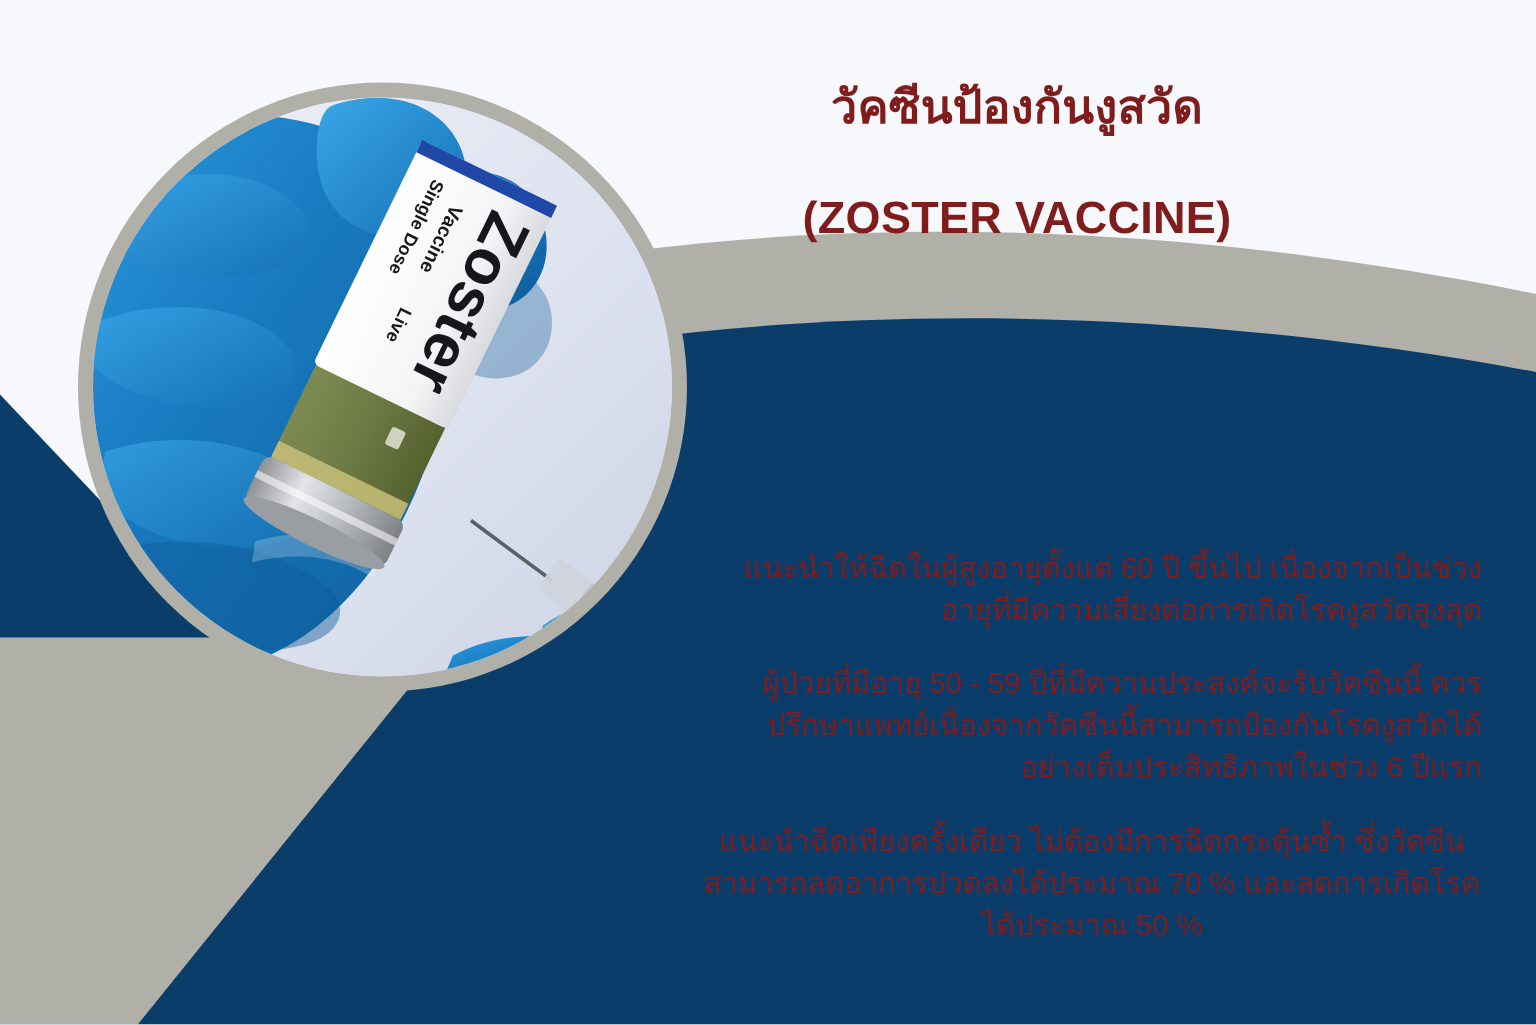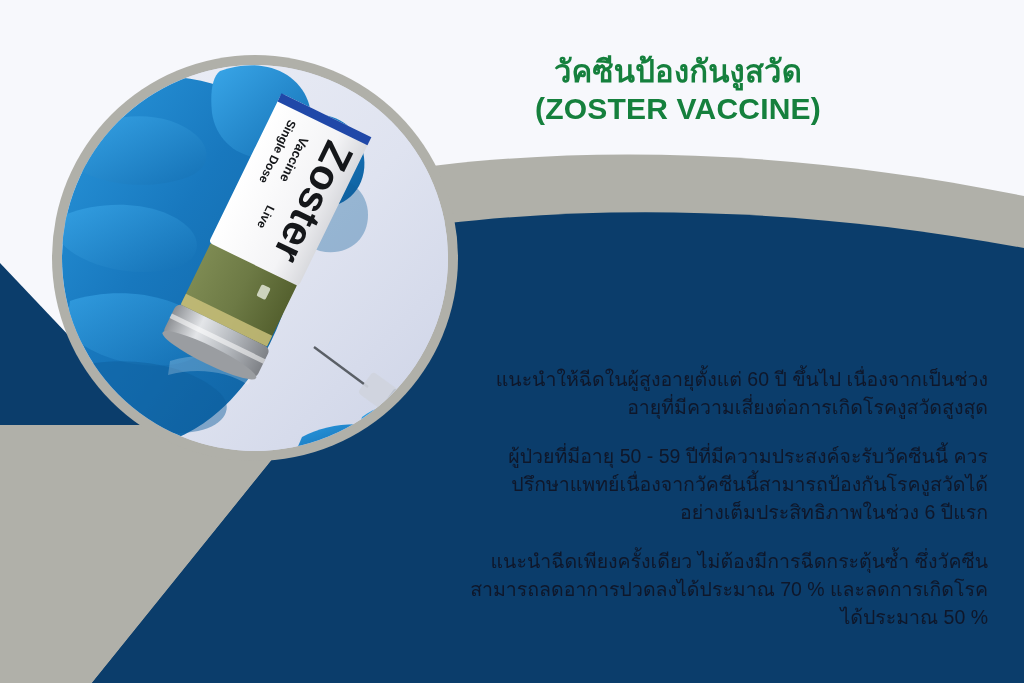--- a/index.html
+++ b/index.html
@@ -56,43 +56,43 @@
   }
   .photo-svg { display: block; width: 386px; height: 386px; }
 
   
   .headline {
     position: absolute;
     right: 36px;
     top: 54px;
     width: 620px;
     text-align: center;
-    color: #15803d;
+    color: #7f1d1d;
     font-weight: bold;
     line-height: 1.18;
     letter-spacing: 0.2px;
   }
   .headline .line-th { font-size: 31px; display: block; }
-  .headline .line-en { font-size: 30px; display: block; }
+  .headline .line-en { font-size: 30px; display: block; margin-top: 37px; }
 
   
   .copy {
     position: absolute;
     right: 36px;
     top: 366px;
     width: 520px;
     text-align: right;
-    color: #0f172a;
+    color: #7f1d1d;
     font-size: 19.5px;
     line-height: 1.42;
   }
   .copy p {
     margin: 0 0 22px 0;
   }
-  .copy p:last-child { margin-bottom: 0; }
+  .copy p:last-child { margin-bottom: 0; text-align: center; }
 </style>
 </head>
 <body>
 
 <div class="poster">
 
   <svg class="bg-art" viewBox="0 0 1024 683" preserveAspectRatio="none">
     <defs>
       <clipPath id="frameClip">
         <rect x="0" y="0" width="1024" height="683"></rect>

